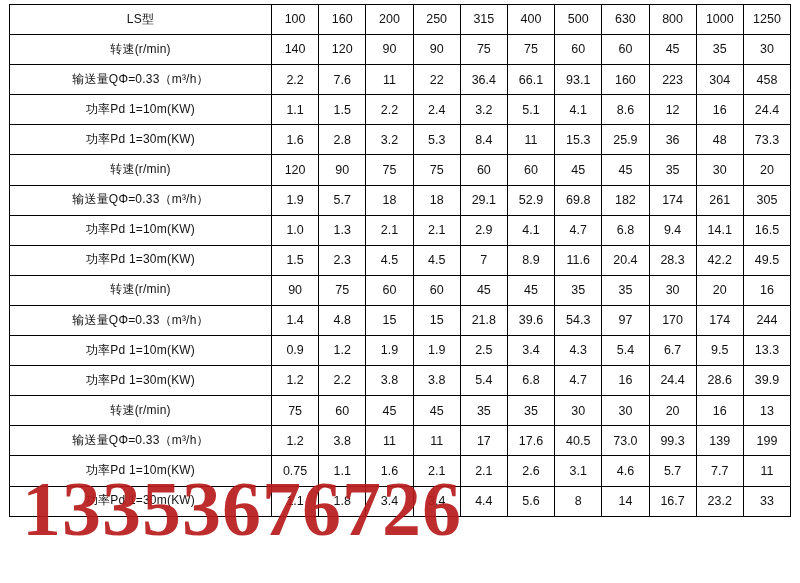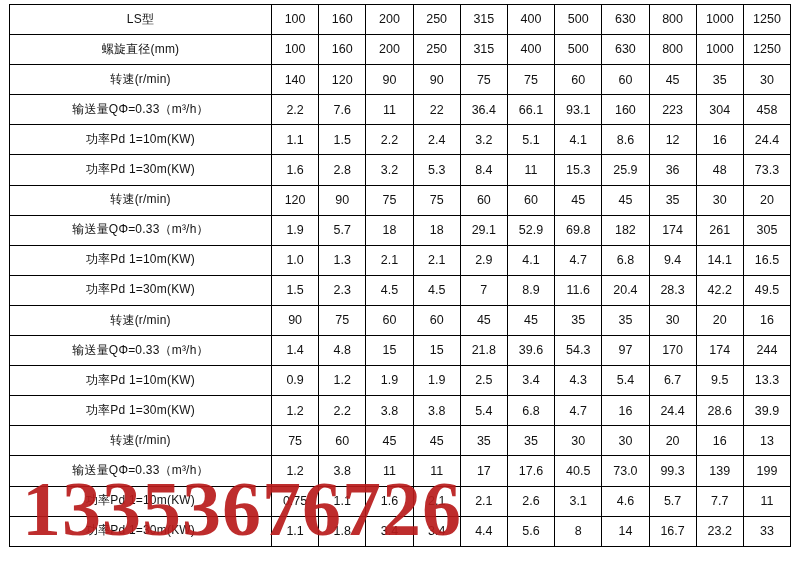--- a/index.html
+++ b/index.html
@@ -99,34 +99,20 @@
         <td class="val">315</td>
         <td class="val">400</td>
         <td class="val">500</td>
         <td class="val">630</td>
         <td class="val">800</td>
         <td class="val">1000</td>
         <td class="val">1250</td>
       </tr>
 
 
-      <tr>
-        <td class="label">螺旋直径(mm)</td>
-        <td class="val">100</td>
-        <td class="val">160</td>
-        <td class="val">200</td>
-        <td class="val">250</td>
-        <td class="val">315</td>
-        <td class="val">400</td>
-        <td class="val">500</td>
-        <td class="val">630</td>
-        <td class="val">800</td>
-        <td class="val">1000</td>
-        <td class="val">1250</td>
-      </tr>
 
 
       <tr>
         <td class="label">转速(r/min)</td>
         <td class="val">140</td>
         <td class="val">120</td>
         <td class="val">90</td>
         <td class="val">90</td>
         <td class="val">75</td>
         <td class="val">75</td>

